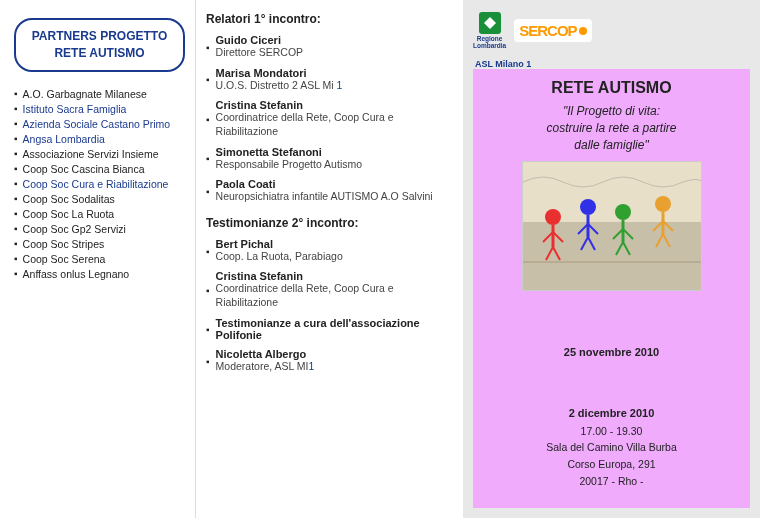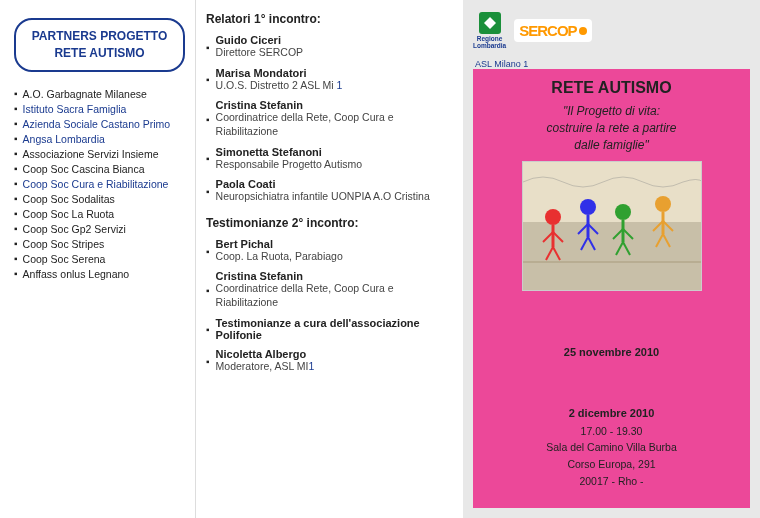--- a/index.html
+++ b/index.html
@@ -176,28 +176,28 @@
       width: 8px;
       height: 8px;
       background: #f90;
       border-radius: 50%;
       margin-left: 2px;
     }
 
     .asl-text {
       font-size: 9px;
       color: #1a3a8f;
-      font-weight: normal;
+      font-weight: bold;
       margin-top: 2px;
       align-self: flex-start;
       padding-left: 2px;
     }
 
     .right-content {
-      background: #ec4899;
+      background: #f0abfc;
       width: 100%;
       flex: 1;
       display: flex;
       flex-direction: column;
       align-items: center;
       padding: 10px 8px 8px 8px;
     }
 
     .rete-autismo-title {
       font-size: 16px;
@@ -316,21 +316,21 @@
     </li>
     <li>
       <div>
         <div class="speaker-name">Simonetta Stefanoni</div>
         <div class="speaker-role">Responsabile Progetto Autismo</div>
       </div>
     </li>
     <li>
       <div>
         <div class="speaker-name">Paola Coati</div>
-        <div class="speaker-role">Neuropsichiatra infantile UONPIA A.O Cristina</div>
+        <div class="speaker-role">Neuropsichiatra infantile AUTISMO A.O Salvini</div>
       </div>
     </li>
   </ul>
 
   <div class="section-title">Testimonianze 2° incontro:</div>
   <ul class="speakers-list">
     <li>
       <div>
         <div class="speaker-name">Bert Pichal</div>
         <div class="speaker-role">Coop. La Ruota, Parabiago</div>

